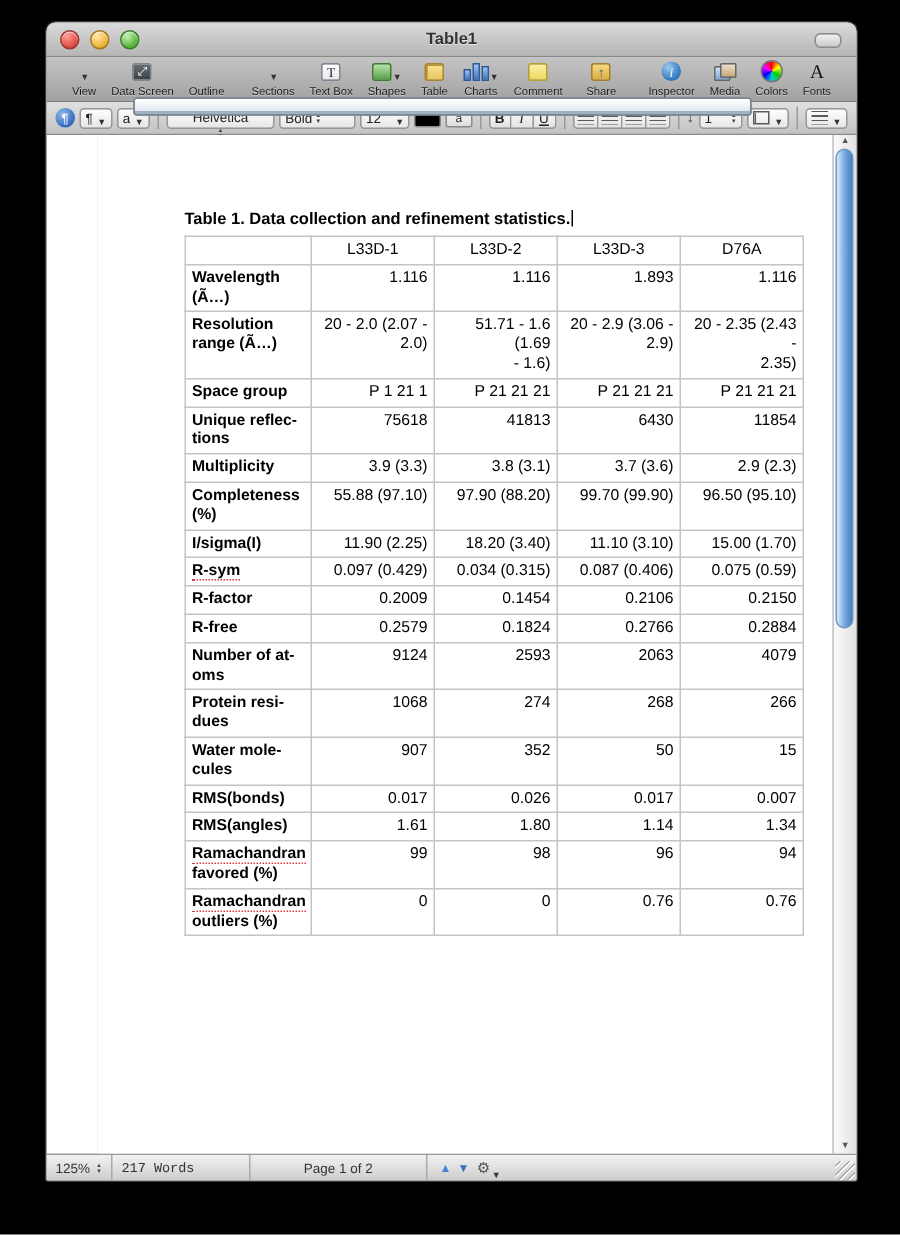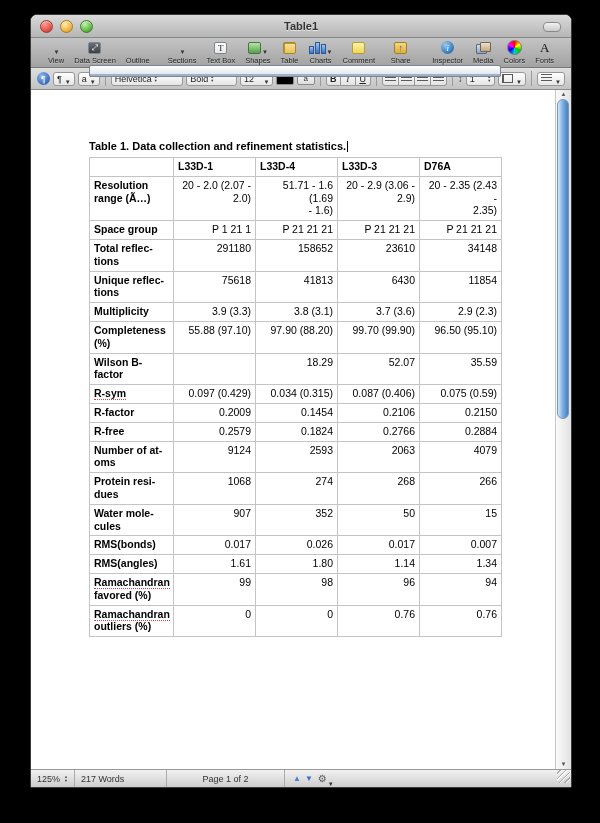--- a/index.html
+++ b/index.html
@@ -48,40 +48,40 @@
   .swatch{width:16px;height:11px;border:1px solid #8a8a8a;border-radius:2px;background:#000;}
   .swatch2{width:16px;height:11px;border:1px solid #8a8a8a;border-radius:2px;background:linear-gradient(#fdfdfd,#ddd);font-size:8px;display:flex;align-items:center;justify-content:center;color:#333;}
   .seg{display:flex;}
   .seg .sbtn{height:14px;min-width:15px;border:1px solid #979797;border-left:none;background:linear-gradient(#fdfdfd,#e2e2e2);display:flex;align-items:center;justify-content:center;font-size:9px;box-sizing:border-box;padding:0 2px;}
   .seg .sbtn:first-child{border-left:1px solid #979797;border-radius:3px 0 0 3px;}
   .seg .sbtn:last-child{border-radius:0 3px 3px 0;}
   .albars{width:11px;height:9px;background:repeating-linear-gradient(#5a5a5a 0 1px,transparent 1px 3px);}
   .colic{width:11px;height:9px;border:1px solid #5a5a5a;box-shadow:inset 3px 0 0 -2px #5a5a5a,inset 7px 0 0 -6px #5a5a5a;box-sizing:border-box;}
   .listic{width:11px;height:9px;background:repeating-linear-gradient(#5a5a5a 0 1px,transparent 1px 3px);box-shadow:-3px 0 0 -1px transparent;}
   
-  .content{flex:1;display:flex;min-height:0;background:#c4b5fd;}
+  .content{flex:1;display:flex;min-height:0;background:#c4b5fd;margin-left:34px;}
   .page{flex:1;position:relative;background:#fff;}
   .doc{position:absolute;left:58px;top:50px;width:412px;}
   .doc-title{font-size:11px;font-weight:bold;color:#000;margin:0 0 5px 0;}
   .caret{display:inline-block;width:1px;height:11px;background:#000;vertical-align:-2px;margin-left:1px;}
   table.stats{border-collapse:collapse;width:412px;table-layout:fixed;}
   table.stats col.c0{width:84px;}
   table.stats col.cv{width:82px;}
   table.stats th,table.stats td{border:1px solid #c4c4c4;font-size:10.5px;line-height:1.22;padding:2px 4px 3px 4px;vertical-align:top;box-sizing:border-box;color:#000;}
-  table.stats th{text-align:left;font-weight:bold;height:17px;}
+  table.stats th{text-align:center;font-weight:normal;height:17px;}
   td.lab{font-weight:bold;}
   td.val{text-align:right;white-space:pre-line;}
   .mis{border-bottom:1.5px dotted #e03b3b;}
   
   .scrollbar{flex:0 0 15px;background:linear-gradient(to right,#fafafa,#e2e2e2);border-left:1px solid #c6c6c6;position:relative;}
   .sb-up{position:absolute;top:1px;left:0;right:0;text-align:center;font-size:6px;color:#555;}
   .sb-thumb{position:absolute;top:9px;left:1px;width:12px;height:320px;border-radius:6px;border:1px solid #6f96be;background:linear-gradient(to right,#d9eafc,#7fb0e6 45%,#477fbe);box-sizing:border-box;}
   .sb-down{position:absolute;bottom:2px;left:0;right:0;text-align:center;font-size:6px;color:#555;}
   
-  .statusbar{height:18px;flex:0 0 18px;background:linear-gradient(#f2f2f2,#cdcdcd);border-top:1px solid #999;display:flex;align-items:flex-start;font-size:9px;color:#333;box-sizing:border-box;}
+  .statusbar{height:18px;flex:0 0 18px;background:linear-gradient(#f2f2f2,#cdcdcd);border-top:1px solid #999;display:flex;align-items:flex-end;font-size:9px;color:#333;box-sizing:border-box;}
   .sseg{display:flex;align-items:center;height:100%;padding:0 6px;border-right:1px solid #aaa;box-sizing:border-box;}
   .sseg.noline{border-right:none;}
   .navtri{font-size:8px;margin:0 2px;}
   .navtri.up{color:#4a82d2;} .navtri.down{color:#3a72c6;}
   .gear{font-size:10px;color:#555;margin-left:3px;}
   .statusfill{flex:1;height:100%;}
   .grip{width:13px;height:13px;margin-right:1px;background:repeating-linear-gradient(135deg,transparent 0 2px,#aaa 2px 3px,#fff 3px 4px);}
 </style>
 </head>
 <body>
@@ -213,21 +213,21 @@
       </div>
     <div class="fbox">
         <span>¶</span>
         <span class="dd">▼</span>
       </div>
     <div class="fbox">
         <span>a</span>
         <span class="dd">▼</span>
       </div>
     <div class="fdiv"></div>
-    <div class="fbox" style="width:74px;">
+    <div class="fbox" style="width:74px;flex-direction:column;">
         <span>Helvetica</span>
         <span class="stepper">
           <span>▲</span>
           <span>▼</span>
         </span>
       </div>
     <div class="fbox" style="width:52px;justify-content:flex-start;">
         <span>Bold</span>
         <span class="stepper">
           <span>▲</span>
@@ -292,52 +292,52 @@
               <col class="c0">
               <col class="cv">
               <col class="cv">
               <col class="cv">
               <col class="cv">
             </colgroup>
           <thead>
             <tr>
               <th></th>
               <th>L33D-1</th>
-              <th>L33D-4</th>
+              <th>L33D-2</th>
               <th>L33D-3</th>
               <th>D76A</th>
             </tr>
           </thead>
           <tbody>
+              <tr>
+                <td class="lab"><span>Wavelength</span><br><span>(Ã…)</span></td>
+                <td class="val">1.116</td>
+                <td class="val">1.116</td>
+                <td class="val">1.893</td>
+                <td class="val">1.116</td>
+              </tr>
               <tr>
                 <td class="lab"><span>Resolution</span><br><span>range (Ã…)</span></td>
                 <td class="val">20 - 2.0 (2.07 -
 2.0)</td>
                 <td class="val">51.71 - 1.6 (1.69
 - 1.6)</td>
                 <td class="val">20 - 2.9 (3.06 -
 2.9)</td>
                 <td class="val">20 - 2.35 (2.43 -
 2.35)</td>
               </tr>
               <tr>
                 <td class="lab"><span>Space group</span></td>
                 <td class="val">P 1 21 1</td>
                 <td class="val">P 21 21 21</td>
                 <td class="val">P 21 21 21</td>
                 <td class="val">P 21 21 21</td>
               </tr>
               <tr>
-                <td class="lab"><span>Total reflec-</span><br><span>tions</span></td>
-                <td class="val">291180</td>
-                <td class="val">158652</td>
-                <td class="val">23610</td>
-                <td class="val">34148</td>
-              </tr>
-              <tr>
                 <td class="lab"><span>Unique reflec-</span><br><span>tions</span></td>
                 <td class="val">75618</td>
                 <td class="val">41813</td>
                 <td class="val">6430</td>
                 <td class="val">11854</td>
               </tr>
               <tr>
                 <td class="lab"><span>Multiplicity</span></td>
                 <td class="val">3.9 (3.3)</td>
                 <td class="val">3.8 (3.1)</td>
@@ -345,25 +345,25 @@
                 <td class="val">2.9 (2.3)</td>
               </tr>
               <tr>
                 <td class="lab"><span>Completeness</span><br><span>(%)</span></td>
                 <td class="val">55.88 (97.10)</td>
                 <td class="val">97.90 (88.20)</td>
                 <td class="val">99.70 (99.90)</td>
                 <td class="val">96.50 (95.10)</td>
               </tr>
               <tr>
-                <td class="lab"><span>Wilson B-</span><br><span>factor</span></td>
-                <td class="val"></td>
-                <td class="val">18.29</td>
-                <td class="val">52.07</td>
-                <td class="val">35.59</td>
+                <td class="lab"><span>I/sigma(I)</span></td>
+                <td class="val">11.90 (2.25)</td>
+                <td class="val">18.20 (3.40)</td>
+                <td class="val">11.10 (3.10)</td>
+                <td class="val">15.00 (1.70)</td>
               </tr>
               <tr>
                 <td class="lab"><span class="mis">R-sym</span></td>
                 <td class="val">0.097 (0.429)</td>
                 <td class="val">0.034 (0.315)</td>
                 <td class="val">0.087 (0.406)</td>
                 <td class="val">0.075 (0.59)</td>
               </tr>
               <tr>
                 <td class="lab"><span>R-factor</span></td>
@@ -440,21 +440,21 @@
   </div>
 
   <div class="statusbar">
     <div class="sseg">
       <span>125%</span>
       <span class="stepper" style="margin-left:4px;">
           <span>▲</span>
           <span>▼</span>
         </span>
     </div>
-    <div class="sseg" style="width:92px;">
+    <div class="sseg" style="width:92px;font-family:Liberation Mono, monospace;">
       <span>217 Words</span>
     </div>
     <div class="sseg" style="width:118px;justify-content:center;">
       <span>Page 1 of 2</span>
     </div>
     <div class="sseg noline">
       <span class="navtri up">▲</span>
       <span class="navtri down">▼</span>
       <span class="gear">⚙</span>
       <span class="dd">▼</span>

